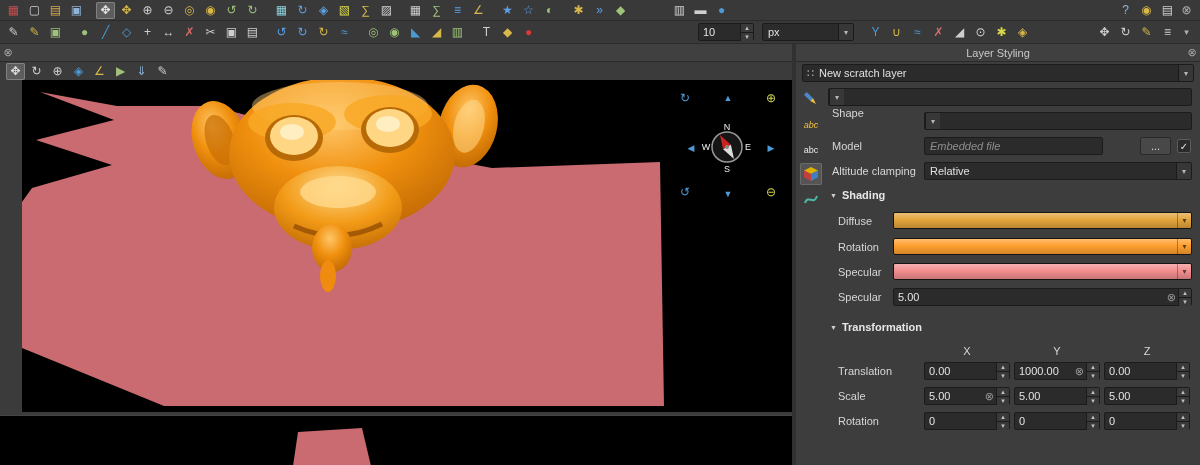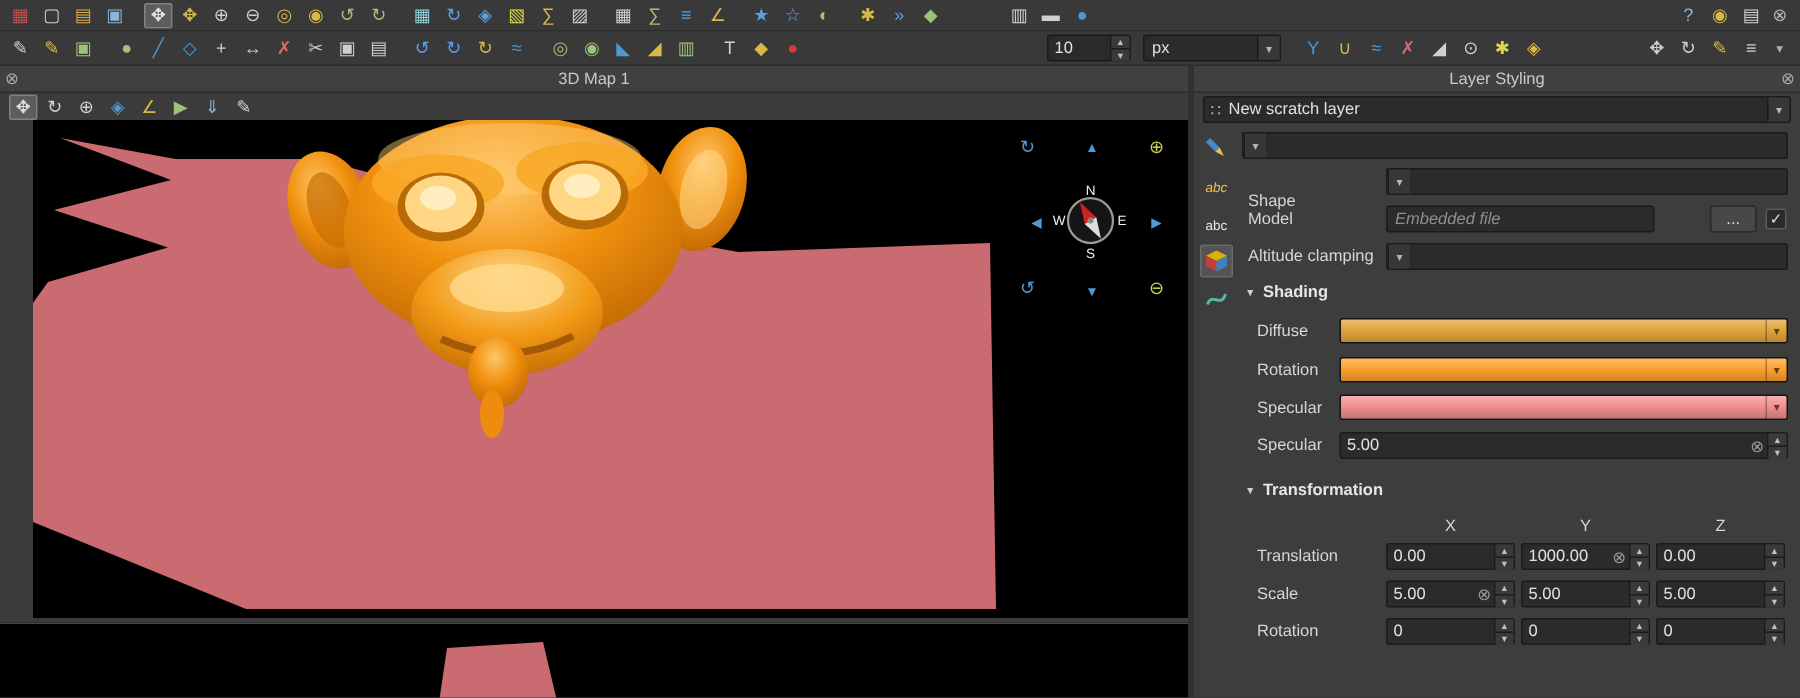--- a/index.html
+++ b/index.html
@@ -146,21 +146,20 @@
       <span class="tbicon" style="color: rgb(207, 207, 207);">✥</span>
       <span class="tbicon" style="color: rgb(207, 207, 207);">↻</span>
       <span class="tbicon" style="color: rgb(216, 184, 74);">✎</span>
       <span class="tbicon" style="color: rgb(207, 207, 207);">≡</span>
     </div>
   <span class="tbicon" style="color:#b0b0b0;font-size:9px">▾</span>
 </div>
 
 <div class="dock-title" style="left:0;width:792px">
   <span class="titleclose">⊗</span>
-  <span class="titletext">3D Map 1</span>
   <span class="titleclose"></span>
 </div>
 <div class="dock-title" style="left:796px;width:404px">
   <span class="titleclose"></span>
   <span class="titletext">Layer Styling</span>
   <span class="titleclose">⊗</span>
 </div>
 
 <div class="abs" style="left:0;top:62px;width:792px;height:18px;display:flex;gap:2px;align-items:center;padding-left:6px">
     <span class="tbicon active" style="color: rgb(224, 224, 224);">✥</span>
@@ -284,38 +283,39 @@
   <div class="tabicon" style="top:126px">
     <svg width="18" height="18" viewBox="0 0 18 18">
       <path d="M3,13 C6,4 12,16 15,6" stroke="#50b8a8" stroke-width="2" fill="none"></path>
     </svg>
   </div>
 
   <div class="combo" style="position:absolute;left:32px;top:26px;width:364px">
     <span class="arr">▾</span>
   </div>
 
-  <span class="lbl" style="left:36px;top:66px">Shape</span>
+  <span class="lbl" style="left:36px;top:45px">Shape</span>
   <div class="combo" style="position:absolute;left:128px;top:50px;width:268px">
     <span class="arr">▾</span>
   </div>
 
   <span class="lbl" style="left:36px;top:78px">Model</span>
   <div class="combo" style="position:absolute;left:128px;top:75px;width:179px">
     <span class="txt placeholder">Embedded file</span>
   </div>
   <div class="btn" style="left:344px;top:75px;width:31px">
     <span>...</span>
   </div>
   <div class="checkbox" style="left:381px;top:77px">
     <span>✓</span>
   </div>
 
   <span class="lbl" style="left:36px;top:103px">Altitude clamping</span>
   <div class="combo" style="position:absolute;left:128px;top:100px;width:268px">
+    <span class="txt">Relative</span>
     <span class="arr">▾</span>
   </div>
 
   <div class="grouphdr" style="left:34px;top:127px">
     <span class="tri">▼</span>
     <span>Shading</span>
   </div>
 
   <span class="lbl" style="left:42px;top:153px">Diffuse</span>
   <div class="colorbtn" style="left: 97px; top: 150px; width: 299px; background-color: rgb(226, 164, 60);">

